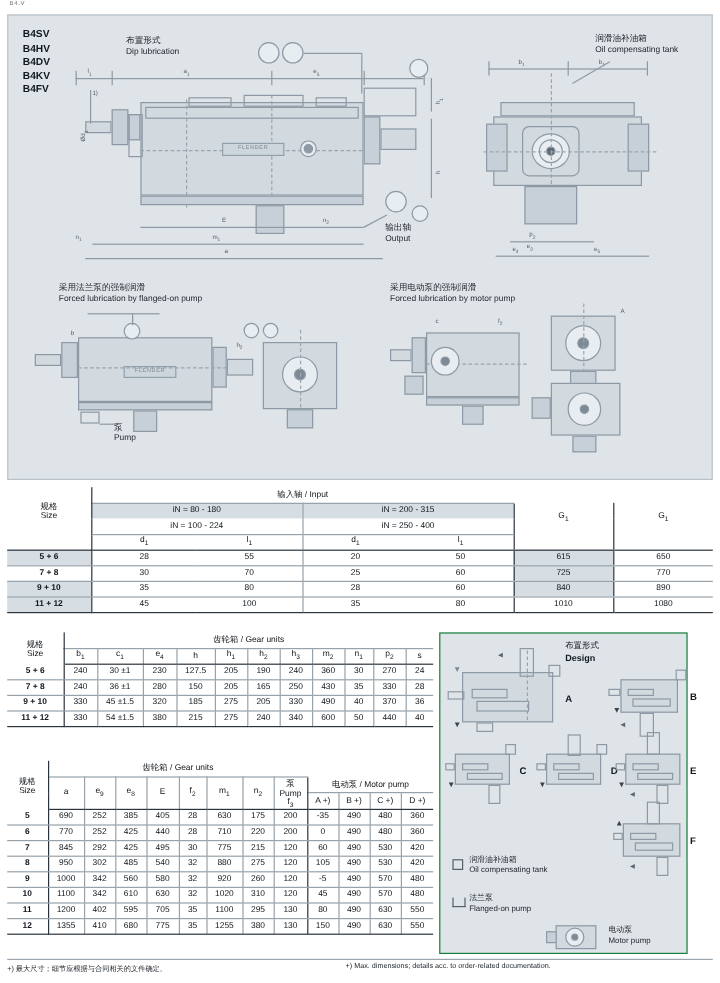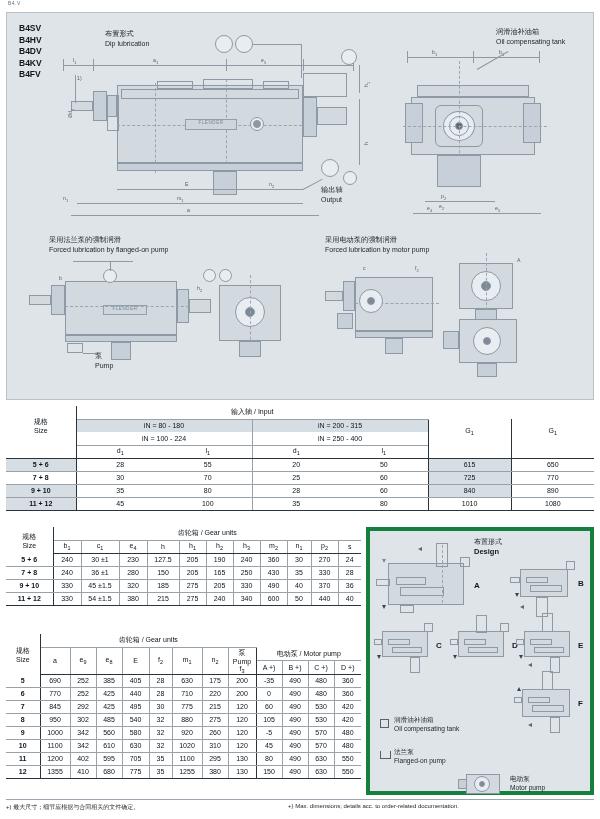--- a/index.html
+++ b/index.html
@@ -115,23 +115,23 @@
   .t2 table { width: 355px; table-layout: fixed; }
   .t2 td, .t2 th { text-align: center; padding: 1px 0; height: 13px; border: 0; }
 
   .t3 { left: 6px; top: 634px; width: 355px; }
   .t3 table { width: 355px; table-layout: fixed; }
   .t3 td, .t3 th { text-align: center; padding: 0; height: 13px; border: 0; }
 
   .design-panel {
     position: absolute;
     left: 366px; top: 527px;
-    width: 228px; height: 268px;
+    width: 207px; height: 268px;
     background: #dfe4e8;
-    border: 4px solid #15803d;
+    border: 1px solid #15803d;
   }
   .design-title {
     position: absolute; left: 104px; top: 6px;
     font-size: 7px; color: #111820; line-height: 9.5px;
   }
   .design-title .en { font-weight: bold; font-size: 7.5px; }
   .dletter {
     position: absolute; font-size: 8px; font-weight: bold; color: #111820;
   }
   .legend-item {

